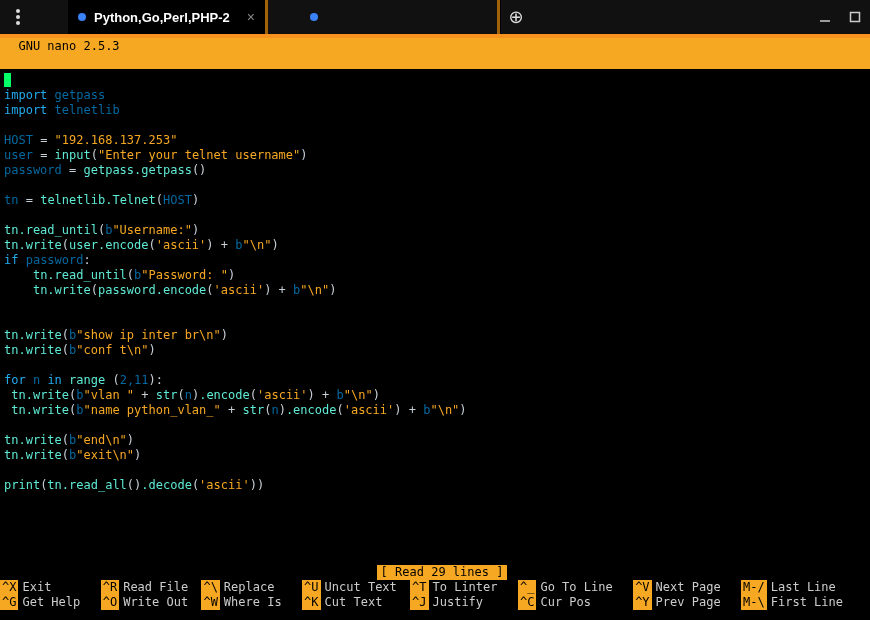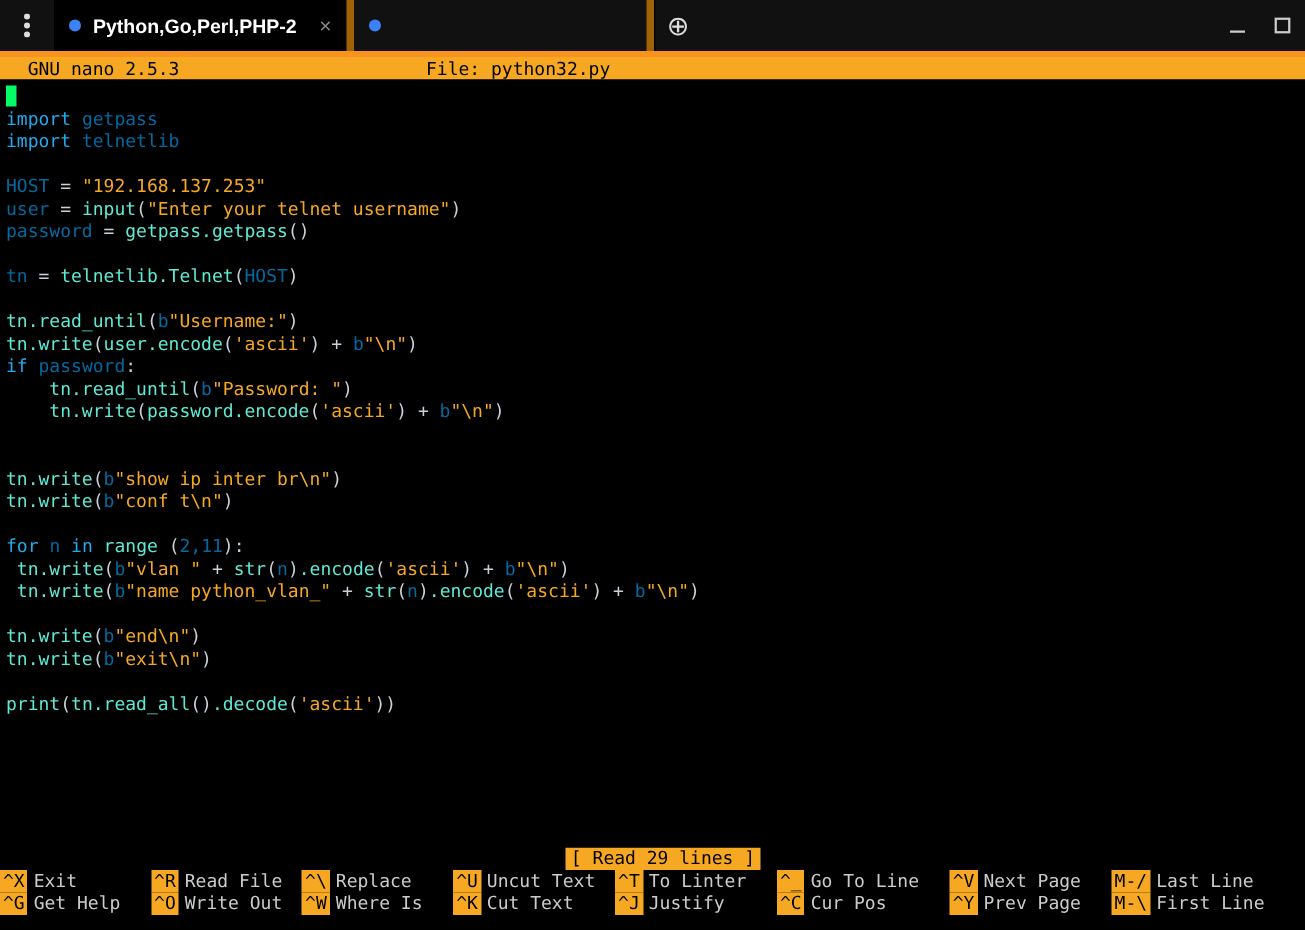--- a/index.html
+++ b/index.html
@@ -3,41 +3,41 @@
 <meta charset="utf-8">
 <style>
   * { box-sizing: border-box; }
   html, body { margin: 0; padding: 0; width: 870px; height: 620px; overflow: hidden; background: #000; font-family: "Consolas", "Menlo", monospace; }
   body { display: flex; flex-direction: column; }
 
   
   .tabbar { height: 34px; background: #111; display: flex; align-items: stretch; color: #ccc; user-select: none; }
   .tabbar .menu-dots { width: 36px; display: flex; align-items: center; justify-content: center; cursor: pointer; }
   .tabbar .menu-dots svg { fill: #ddd; }
-  .tab { width: 200px; display: flex; align-items: center; padding: 0 10px 0 10px; font: 13px Arial, sans-serif; border-right: 5px solid #a16207; cursor: pointer; }
+  .tab { width: 200px; display: flex; align-items: center; padding: 0 10px 0 10px; font: 13px Arial, sans-serif; border-right: 3px solid #a16207; cursor: pointer; margin-left: 32px; }
   .tab.active { background: #000; color: #fff; font-weight: 600; }
   .tab.inactive { background: #111; }
   .tab .dot { width: 8px; height: 8px; border-radius: 4px; margin-right: 8px; flex: 0 0 auto; }
   .dot.blue { background: #3b82f6; }
   .tab .label { flex: 1; white-space: nowrap; overflow: hidden; text-overflow: ellipsis; }
   .tab .close { font: 14px Arial; color: #888; padding-left: 6px; cursor: pointer; }
   .tab-sep { width: 1px; background: #000; }
   .tab-add { width: 30px; display: flex; align-items: center; justify-content: center; font: 18px Arial; color: #ddd; cursor: pointer; }
   .spacer { flex: 1; }
   .winbtn { width: 30px; display: flex; align-items: center; justify-content: center; cursor: pointer; }
   .winbtn svg { stroke: #ccc; fill: none; stroke-width: 1.5; }
 
   
   .divider { height: 4px; background: #f7931e; }
 
   
   .nano-titlebar {
     background: #f7a823;
     color: #000;
-    height: 15px;
+    height: 31px;
     font: 12px/17px "Consolas", monospace;
     display: flex;
     padding: 0 4px;
   }
   .nano-titlebar .left { width: 280px; text-align: left; white-space: pre; }
   .nano-titlebar .center { flex: 1; text-align: left; white-space: pre; }
 
   
   .editor {
     flex: 1;
@@ -115,21 +115,20 @@
     <svg width="12" height="12">
         <rect x="1.5" y="1.5" width="9" height="9"></rect>
       </svg>
   </div>
 </div>
 
 <div class="divider"></div>
 
 <div class="nano-titlebar">
   <span class="left">  GNU nano 2.5.3</span>
-  <span class="center">File: python32.py</span>
 </div>
 
 <div class="editor" id="editor"><div><span class="cursor"></span></div><div><span class="kw">import</span> <span class="id">getpass</span></div><div><span class="kw">import</span> <span class="id">telnetlib</span></div><div>&nbsp;</div><div><span class="id">HOST</span> <span class="eq">=</span> <span class="str">"192.168.137.253"</span></div><div><span class="id">user</span> <span class="eq">=</span> <span class="fn">input</span><span class="paren">(</span><span class="str">"Enter your telnet username"</span><span class="paren">)</span></div><div><span class="id">password</span> <span class="eq">=</span> <span class="fn">getpass.getpass</span><span class="paren">()</span></div><div>&nbsp;</div><div><span class="id">tn</span> <span class="eq">=</span> <span class="fn">telnetlib.Telnet</span><span class="paren">(</span><span class="id">HOST</span><span class="paren">)</span></div><div>&nbsp;</div><div><span class="fn">tn.read_until</span><span class="paren">(</span><span class="id">b</span><span class="str">"Username:"</span><span class="paren">)</span></div><div><span class="fn">tn.write</span><span class="paren">(</span><span class="fn">user.encode</span><span class="paren">(</span><span class="str">'ascii'</span><span class="paren">)</span> <span class="eq">+</span> <span class="id">b</span><span class="str">"\n"</span><span class="paren">)</span></div><div><span class="kw">if</span> <span class="id">password</span><span class="paren">:</span></div><div>    <span class="fn">tn.read_until</span><span class="paren">(</span><span class="id">b</span><span class="str">"Password: "</span><span class="paren">)</span></div><div>    <span class="fn">tn.write</span><span class="paren">(</span><span class="fn">password.encode</span><span class="paren">(</span><span class="str">'ascii'</span><span class="paren">)</span> <span class="eq">+</span> <span class="id">b</span><span class="str">"\n"</span><span class="paren">)</span></div><div>&nbsp;</div><div>&nbsp;</div><div><span class="fn">tn.write</span><span class="paren">(</span><span class="id">b</span><span class="str">"show ip inter br\n"</span><span class="paren">)</span></div><div><span class="fn">tn.write</span><span class="paren">(</span><span class="id">b</span><span class="str">"conf t\n"</span><span class="paren">)</span></div><div>&nbsp;</div><div><span class="kw">for</span> <span class="id">n</span> <span class="kw">in</span> <span class="fn">range</span> <span class="paren">(</span><span class="id">2,11</span><span class="paren">):</span></div><div> <span class="fn">tn.write</span><span class="paren">(</span><span class="id">b</span><span class="str">"vlan "</span> <span class="eq">+</span> <span class="fn">str</span><span class="paren">(</span><span class="id">n</span><span class="paren">)</span><span class="fn">.encode</span><span class="paren">(</span><span class="str">'ascii'</span><span class="paren">)</span> <span class="eq">+</span> <span class="id">b</span><span class="str">"\n"</span><span class="paren">)</span></div><div> <span class="fn">tn.write</span><span class="paren">(</span><span class="id">b</span><span class="str">"name python_vlan_"</span> <span class="eq">+</span> <span class="fn">str</span><span class="paren">(</span><span class="id">n</span><span class="paren">)</span><span class="fn">.encode</span><span class="paren">(</span><span class="str">'ascii'</span><span class="paren">)</span> <span class="eq">+</span> <span class="id">b</span><span class="str">"\n"</span><span class="paren">)</span></div><div>&nbsp;</div><div><span class="fn">tn.write</span><span class="paren">(</span><span class="id">b</span><span class="str">"end\n"</span><span class="paren">)</span></div><div><span class="fn">tn.write</span><span class="paren">(</span><span class="id">b</span><span class="str">"exit\n"</span><span class="paren">)</span></div><div>&nbsp;</div><div><span class="fn">print</span><span class="paren">(</span><span class="fn">tn.read_all</span><span class="paren">()</span><span class="fn">.decode</span><span class="paren">(</span><span class="str">'ascii'</span><span class="paren">))</span></div></div>
 
 <div class="statuswrap">
   <span class="pill">[ Read 29 lines ]</span>
 </div>
 
 <div class="shortcuts" id="shortcuts">
     <div class="row">

